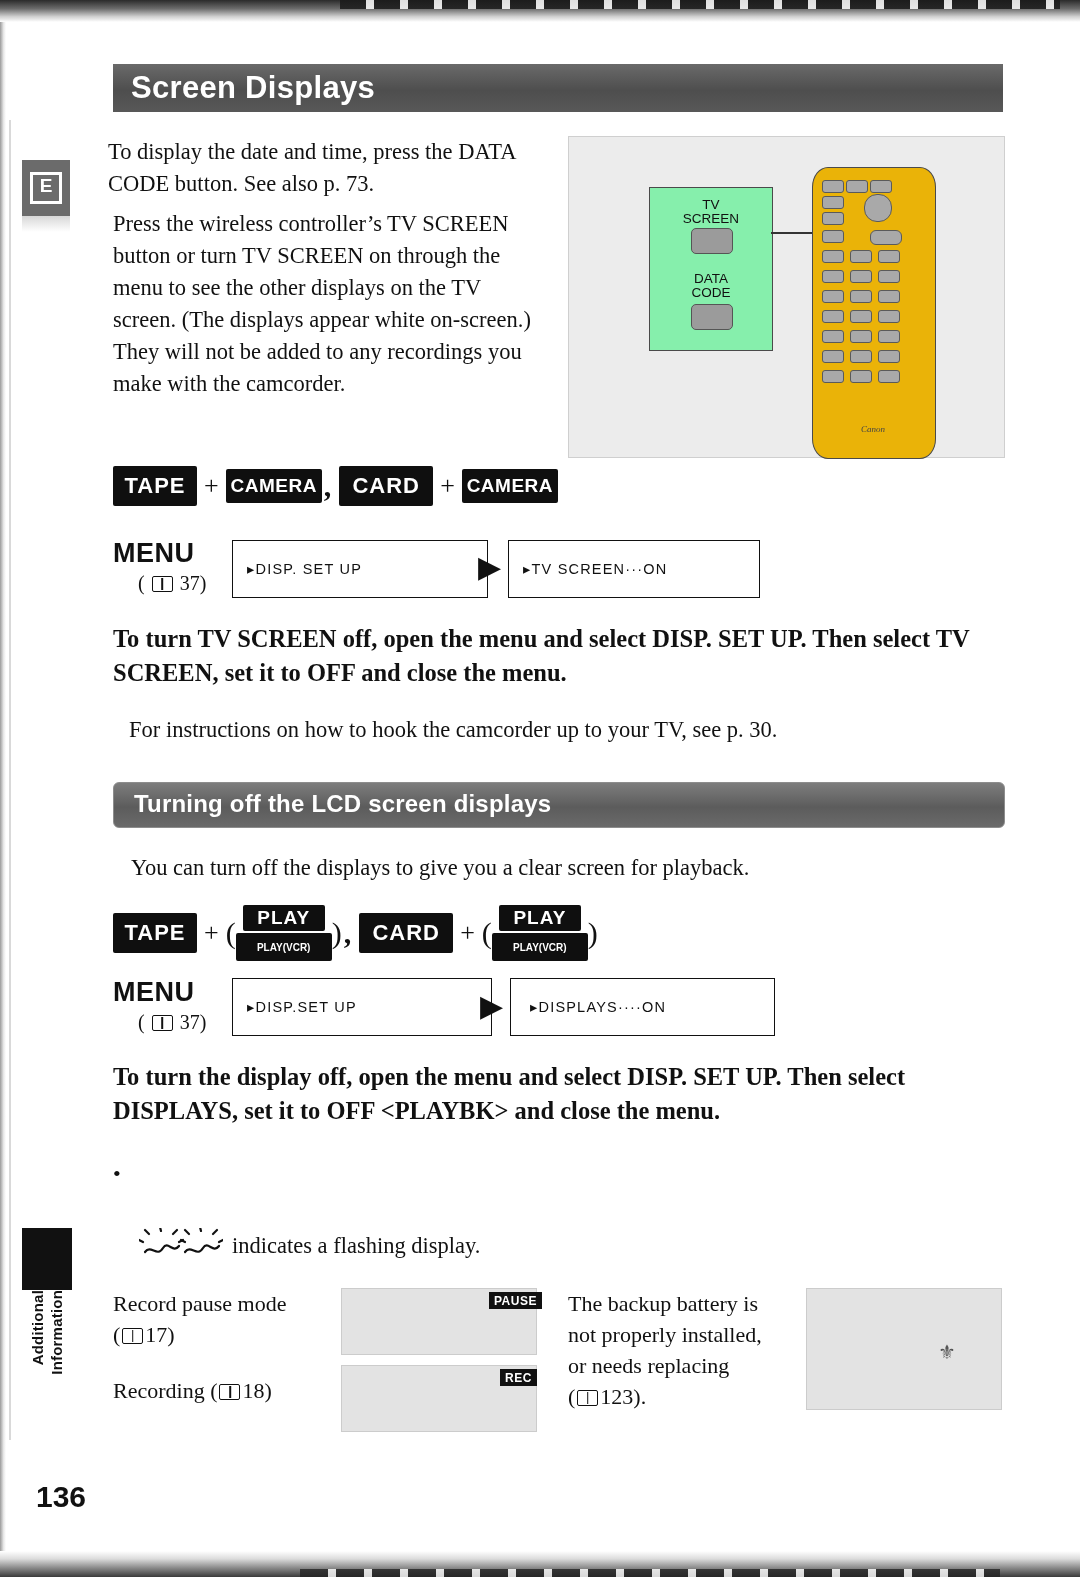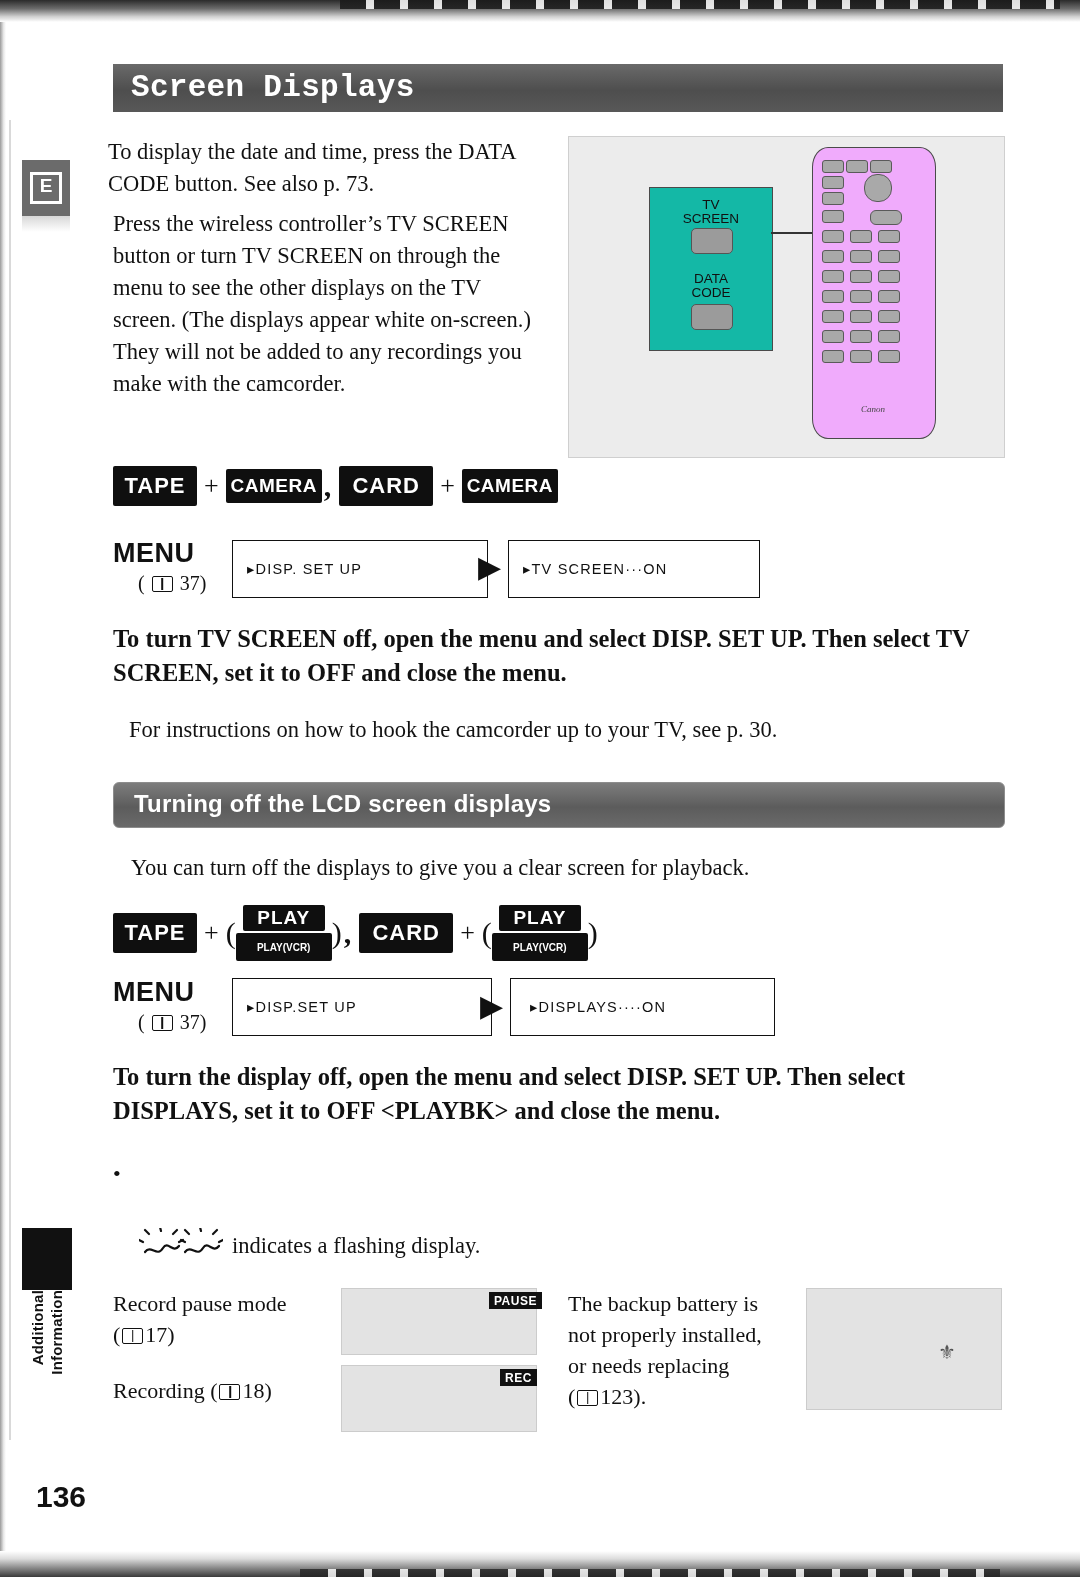--- a/index.html
+++ b/index.html
@@ -114,21 +114,21 @@
   .header-bar {
     position: absolute;
     left: 113px; top: 64px;
     width: 890px; height: 48px;
     background: #5a5a5a;
     background: linear-gradient(180deg,#6a6a6a 0%, #4e4e4e 55%, #585858 100%);
   }
   .header-bar .title {
     position: absolute;
     left: 18px; top: 6px;
-    font-family: Liberation Mono, monospace;
+    font-family: Liberation Sans, sans-serif;
     font-weight: bold;
     font-size: 31px;
     color: #ffffff;
     letter-spacing: .3px;
     text-align: right;
   }
 
   
   .para {
     position: absolute;
@@ -144,21 +144,21 @@
     position: absolute;
     left: 568px; top: 136px;
     width: 435px; height: 320px;
     background: #ececec;
     border: 1px solid #cfcfcf;
   }
   .callout-box {
     position: absolute;
     left: 80px; top: 50px;
     width: 122px; height: 162px;
-    background: #14b8a6;
+    background: #86efac;
     border: 1px solid #4a4a4a;
   }
   .callout-label {
     position: absolute;
     width: 100%;
     text-align: center;
     font-family: "Liberation Sans", sans-serif;
     font-size: 13.5px;
     line-height: 14px;
     color: #111;
@@ -177,23 +177,23 @@
   .mini-btn.b2 { top: 116px; }
 
   .lead-line {
     position: absolute;
     background: #333;
     height: 1.5px;
   }
 
   .remote-body {
     position: absolute;
-    left: 243px; top: 10px;
+    left: 243px; top: 30px;
     width: 122px; height: 290px;
-    background: #f0abfc;
+    background: #eab308;
     border: 1.5px solid #4a4a4a;
     border-radius: 16px / 20px;
   }
   .remote-inner {
     position: absolute;
     left: 7px; top: 10px;
     width: 106px; height: 262px;
   }
   .rbtn {
     position: absolute;

